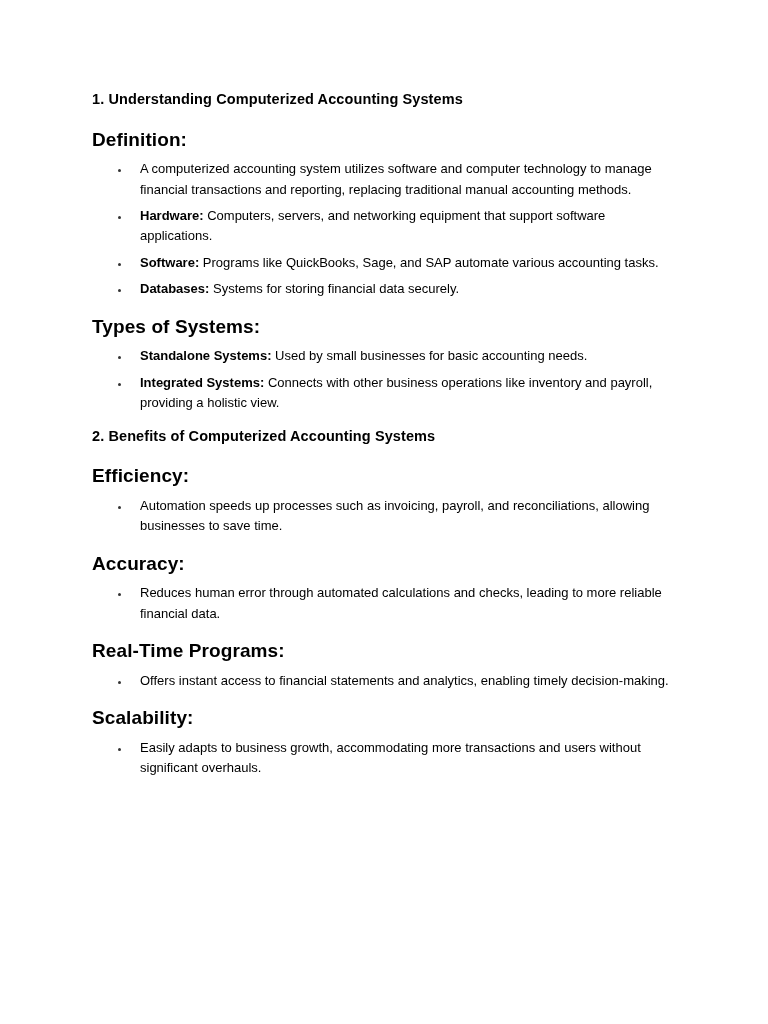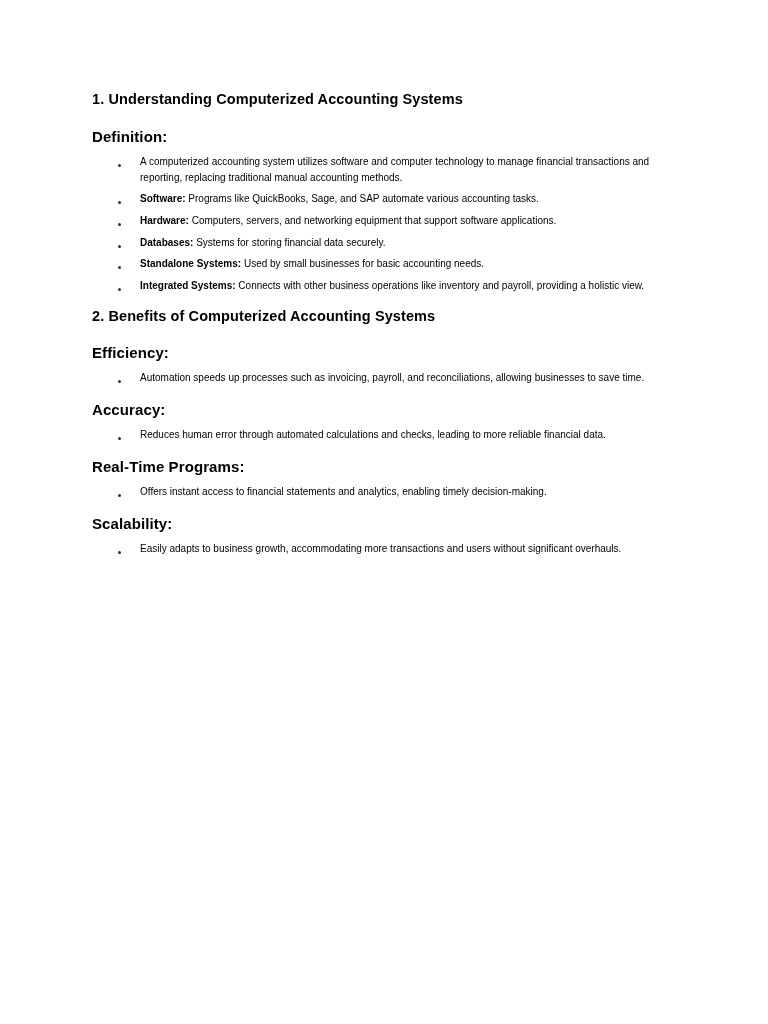--- a/index.html
+++ b/index.html
@@ -30,34 +30,34 @@
     line-height: 1.35;
     margin: 0 0 0 0;
     padding: 10px 0 6px 0;
     letter-spacing: 0.1px;
   }
   .heading.first {
     padding-top: 0;
     margin-top: 12px;
   }
   .subheading {
-    font-size: 15px;
+    font-size: 19px;
     font-weight: bold;
     line-height: 1.35;
     padding: 11px 0 4px 0;
     letter-spacing: 0.1px;
   }
   ul.bullets {
     list-style: none;
     margin: 0;
     padding: 0 0 0 0;
   }
   ul.bullets li {
     position: relative;
-    font-size: 10px;
+    font-size: 13px;
     line-height: 1.57;
     padding: 3px 0 3px 48px;
     margin: 0;
   }
   ul.bullets li::before {
     content: "";
     position: absolute;
     left: 26px;
     top: 13px;
     width: 3px;
@@ -76,24 +76,25 @@
 <body>
 
 <div class="page">
   <div class="doc" id="doc-body">
       <div class="heading first">1. Understanding Computerized Accounting Systems</div>
       <div class="subheading">Definition:</div>
       <ul class="bullets">
         <li><span class="li-text">A computerized accounting system utilizes software and computer technology to manage financial transactions and reporting, replacing traditional manual accounting methods.</span></li>
       </ul>
       <ul class="bullets">
+        <li><span class="lead">Hardware:</span><span class="li-text"> Computers, servers, and networking equipment that support software applications.</span></li>
         <li><span class="lead">Software:</span><span class="li-text"> Programs like QuickBooks, Sage, and SAP automate various accounting tasks.</span></li>
-        <li><span class="lead">Hardware:</span><span class="li-text"> Computers, servers, and networking equipment that support software applications.</span></li>
         <li><span class="lead">Databases:</span><span class="li-text"> Systems for storing financial data securely.</span></li>
       </ul>
+      <div class="subheading">Types of Systems:</div>
       <ul class="bullets">
         <li><span class="lead">Standalone Systems:</span><span class="li-text"> Used by small businesses for basic accounting needs.</span></li>
         <li><span class="lead">Integrated Systems:</span><span class="li-text"> Connects with other business operations like inventory and payroll, providing a holistic view.</span></li>
       </ul>
       <div class="heading">2. Benefits of Computerized Accounting Systems</div>
       <div class="subheading">Efficiency:</div>
       <ul class="bullets">
         <li><span class="li-text">Automation speeds up processes such as invoicing, payroll, and reconciliations, allowing businesses to save time.</span></li>
       </ul>
       <div class="subheading">Accuracy:</div>

